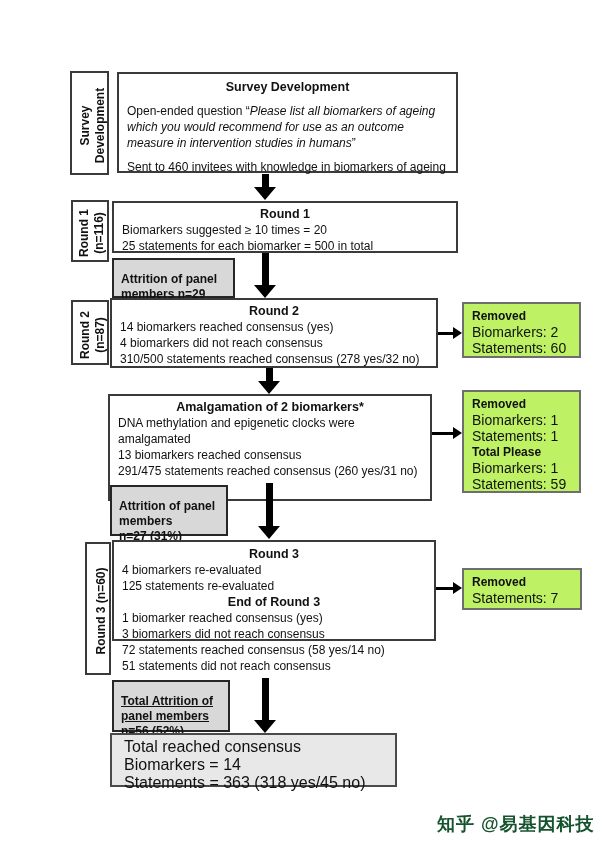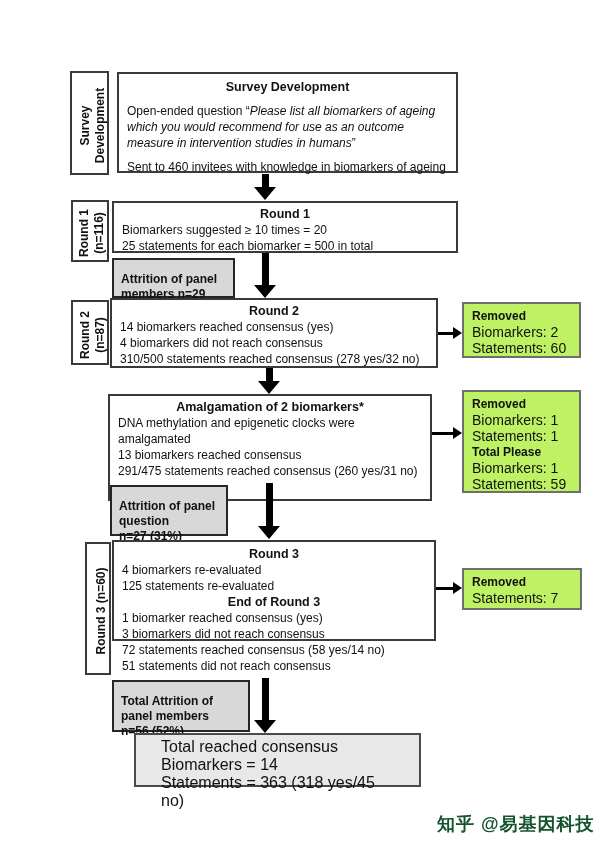--- a/index.html
+++ b/index.html
@@ -18,21 +18,21 @@
   .rot { position:absolute; display:flex; flex-direction:column; justify-content:center; align-items:center;
          transform:rotate(-90deg); font-weight:bold; font-size:12px; line-height:15px; text-align:center; white-space:nowrap; }
 
   .graybox { position:absolute; background:#d8d8d8; border:2px solid #262626; padding:12px 7px; }
   .graybox .line { font-weight:bold; font-size:12px; line-height:15px; white-space:nowrap; }
 
   .removedbox { position:absolute; background:#bef264; border:2px solid #6e6e6e; padding:4px 8px; }
   .removedbox .rtitle { font-weight:bold; font-size:12px; line-height:16px; white-space:nowrap; }
   .removedbox .line { font-size:14px; line-height:16px; white-space:nowrap; }
 
-  .finalbox { position:absolute; background:#e8e8e8; border:2px solid #4a4a4a; padding:3px 25px;margin-left:24px; }
+  .finalbox { position:absolute; background:#e8e8e8; border:2px solid #4a4a4a; padding:3px 12px; }
 
   .varrow { position:absolute; width:22px; display:flex; flex-direction:column; align-items:center; }
   .varrow .shaft { width:7px; background:#000; flex:1; }
   .varrow .head { width:0; height:0; border-left:11px solid transparent; border-right:11px solid transparent; border-top:13px solid #000; }
 
   .harrow { position:absolute; height:14px; display:flex; align-items:center; }
   .harrow .shaft { height:3px; background:#000; flex:1; }
   .harrow .head { width:0; height:0; border-top:6px solid transparent; border-bottom:6px solid transparent; border-left:9px solid #000; }
 
   .watermark { position:absolute; left:437px; top:812px; font-size:18px; letter-spacing:1px;
@@ -131,21 +131,21 @@
     <div class="rtitle">Removed</div>
     <div class="line">Biomarkers: 1</div>
     <div class="line">Statements: 1</div>
     <div class="rtitle">Total Please</div>
     <div class="line">Biomarkers: 1</div>
     <div class="line">Statements: 59</div>
   </div>
 
   <div class="graybox" style="left:110px; top:485px; width:118px; height:51px;">
     <div class="line">Attrition of panel</div>
-    <div class="line">question</div>
+    <div class="line">members</div>
     <div class="line">n=27 (31%)</div>
   </div>
 
   <div class="varrow" style="left:258px; top:483px; height:56px;">
     <div class="shaft"></div>
       <div class="head"></div>
   </div>
 
   <div class="sidebox" style="left:85px; top:542px; width:26px; height:133px;">
     <div class="rot" style="width:133px; height:26px; left:-53.5px; top:53.5px;">
@@ -167,21 +167,21 @@
   <div class="harrow" style="left:436px; top:581px; width:26px;">
     <div class="shaft"></div>
       <div class="head"></div>
   </div>
 
   <div class="removedbox" style="left:462px; top:568px; width:120px; height:42px;">
     <div class="rtitle">Removed</div>
     <div class="line">Statements: 7</div>
   </div>
 
-  <div class="graybox" style="left:112px; top:680px; width:138px; height:52px;">
+  <div class="graybox" style="left:112px; top:680px; width:118px; height:52px;text-decoration:underline;">
     <div class="line">Total Attrition of</div>
     <div class="line">panel members</div>
     <div class="line">n=56 (52%)</div>
   </div>
 
   <div class="varrow" style="left:254px; top:678px; height:55px;">
     <div class="shaft"></div>
       <div class="head"></div>
   </div>
 

